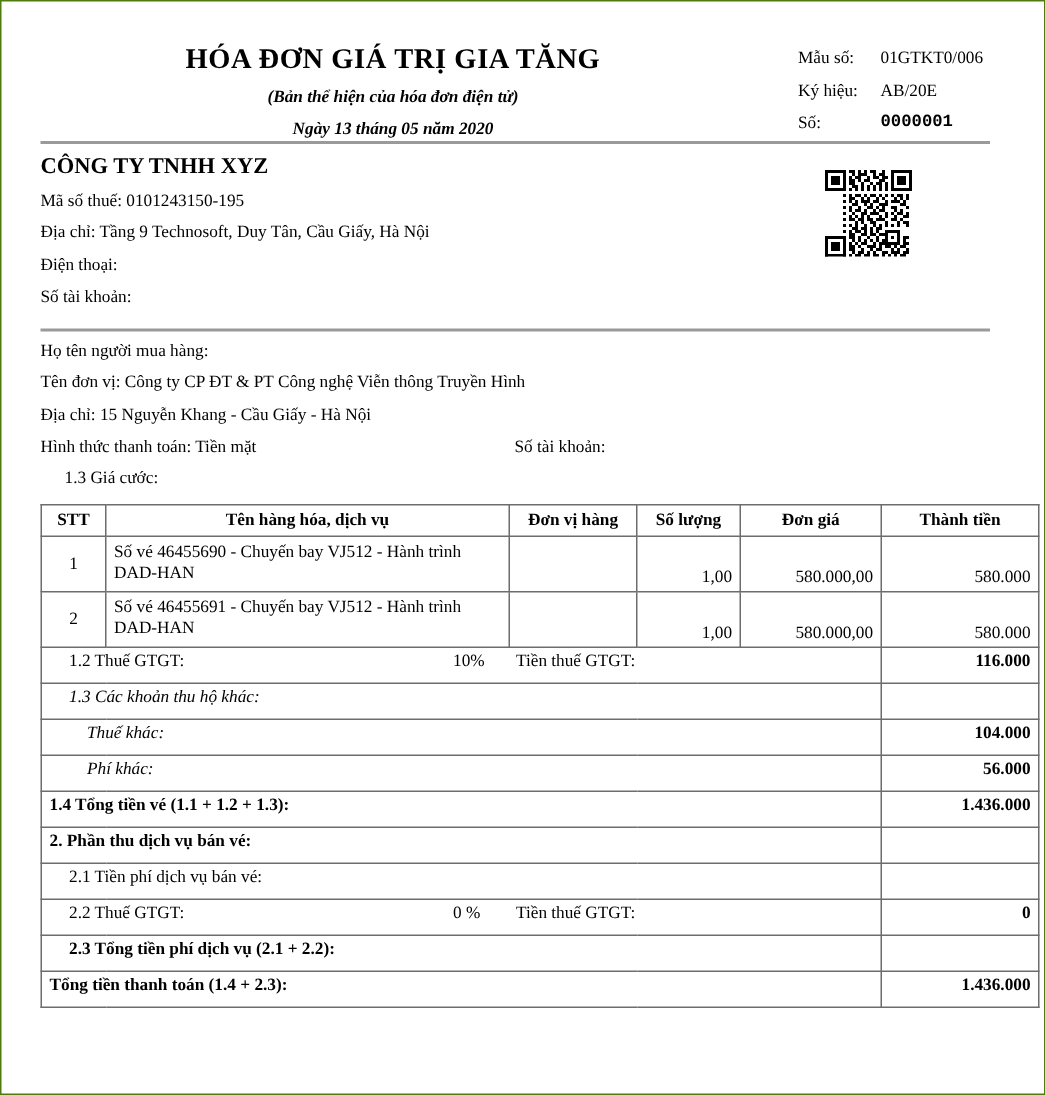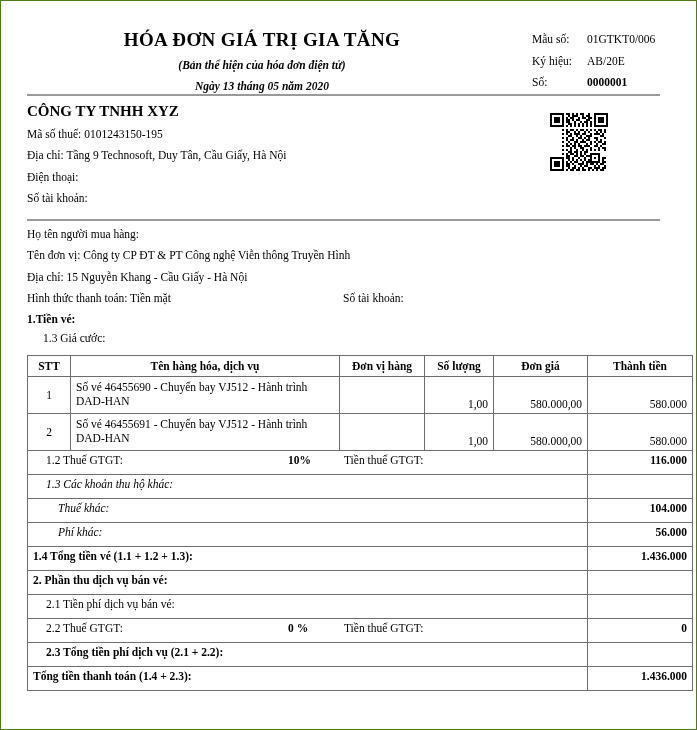--- a/index.html
+++ b/index.html
@@ -64,21 +64,21 @@
     top: 32px;
     font-size: 11.5px;
   }
   .meta-row {
     display: flex;
     margin-bottom: 9px;
     line-height: 1.1;
   }
   .meta-label { width: 55px; }
   .meta-value { white-space: nowrap; text-align: right; }
-  .meta-value.bold { font-weight: bold; }
+  .meta-value.bold { font-weight: bold; font-family: Liberation Mono, monospace; }
 
   .rule {
     height: 2px;
     background: #9a9a9a;
     margin: 0;
   }
 
   
   .party {
     position: relative;
@@ -167,23 +167,23 @@
   .bold     { font-weight: bold; }
   .ital     { font-style: italic; }
   .right    { text-align: right; }
   .indent1  { padding-left: 18px !important; }
   .indent2  { padding-left: 30px !important; }
   .rowline td { height: 17px; }
 
   .rate-cell { position: relative; }
   .rate-val {
     position: absolute;
-    left: 260px;
+    left: 274px;
     top: 3px;
-    font-weight: bold;
+    font-weight: normal;
   }
   .rate-lbl2 {
     position: absolute;
     left: 316px;
     top: 3px;
   }
 </style>
 </head>
 <body>
 
@@ -436,21 +436,20 @@
     <div class="rule"></div>
 
     <div class="party">
       <div class="line">Họ tên người mua hàng:</div>
       <div class="line">Tên đơn vị: Công ty CP ĐT &amp; PT Công nghệ Viễn thông Truyền Hình</div>
       <div class="line">Địa chỉ: 15 Nguyễn Khang - Cầu Giấy - Hà Nội</div>
       <div class="line pay-row">
         <span>Hình thức thanh toán: Tiền mặt</span>
         <span class="pay-acct">Số tài khoản:</span>
       </div>
-      <div class="section-head">1.Tiền vé:</div>
       <div class="subsection">1.3 Giá cước:</div>
     </div>
 
     <table class="inv">
       <thead>
         <tr>
           <th class="c-stt">STT</th>
           <th class="c-name">Tên hàng hóa, dịch vụ</th>
           <th class="c-unit">Đơn vị hàng</th>
           <th class="c-qty">Số lượng</th>

